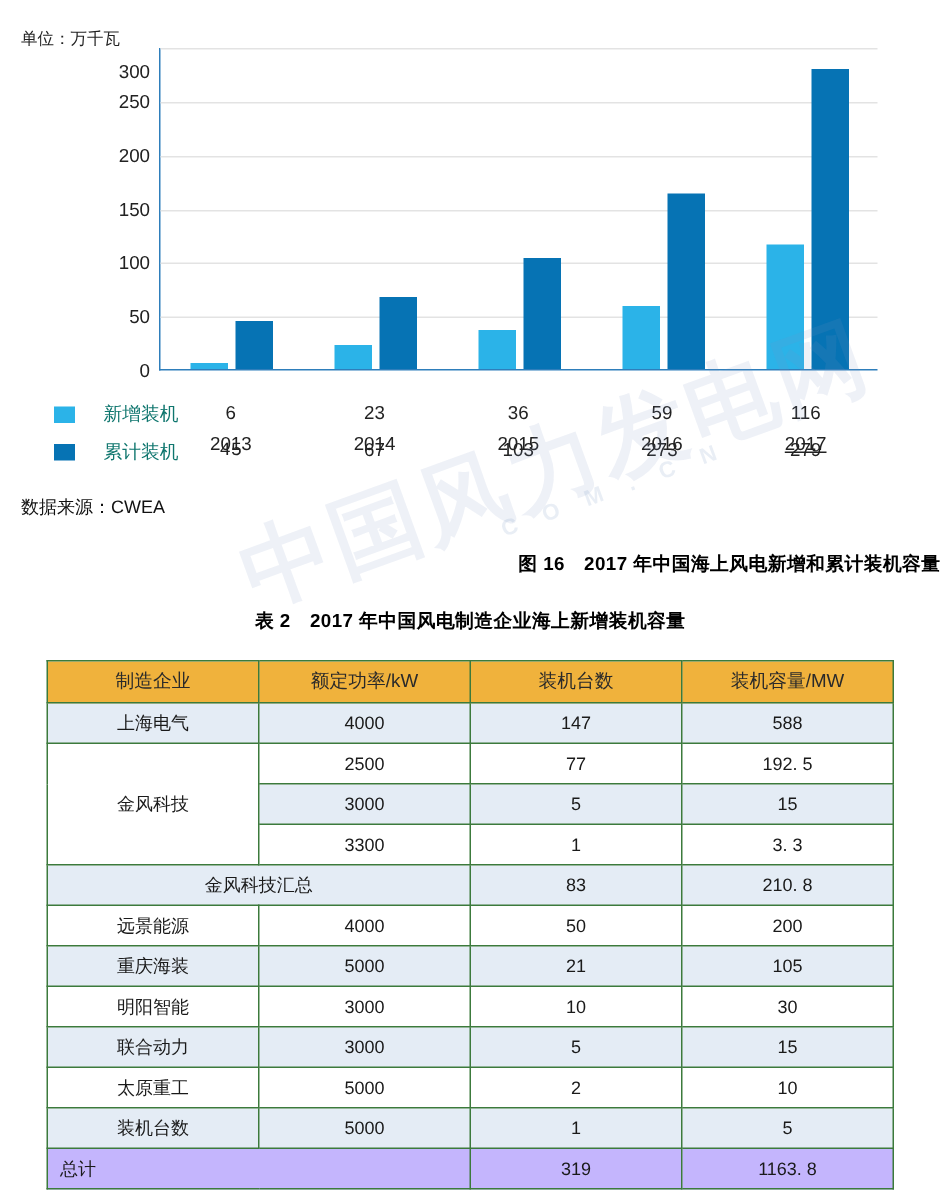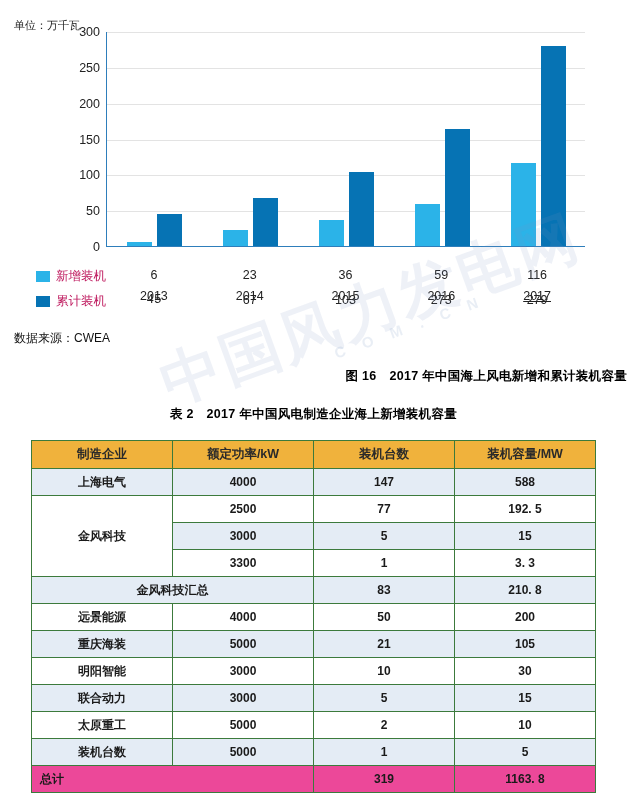--- a/index.html
+++ b/index.html
@@ -143,23 +143,23 @@
   }
   .legend-row {
     position: relative;
     height: 25px;
   }
   .legend-key {
     position: absolute;
     left: 36px;
     display: flex;
     align-items: center;
-    gap: 6px;
-    font-size: 12.5px;
-    color: #be185d;
+    gap: 19px;
+    font-size: 12.5px;
+    color: #0f766e;
   }
   .swatch {
     width: 14px;
     height: 11px;
     display: inline-block;
   }
   .swatch.new { background: #2bb3e8; }
   .swatch.cum { background: #0673b4; }
   .legend-val {
     position: absolute;
@@ -198,33 +198,33 @@
   table {
     border-collapse: collapse;
     width: 100%;
     font-size: 12px;
     table-layout: fixed;
   }
   td, th {
     border: 1px solid #3c7a3c;
     height: 26px;
     text-align: center;
-    font-weight: bold;
+    font-weight: normal;
     color: #1a1a1a;
     padding: 0;
   }
   thead th {
     background: #f0b23c;
     color: #2a2a2a;
     height: 27px;
     font-size: 12.5px;
   }
   tbody tr.odd td { background: #e4ecf5; }
   tbody tr.even td { background: #ffffff; }
-  tbody tr.total td { background: #ec4899; }
+  tbody tr.total td { background: #c4b5fd; }
   td.left { text-align: left; padding-left: 8px; }
 </style>
 </head>
 <body>
 
 <div class="watermark">
   <div class="wm-text">中国风力发电网</div>
   <div class="wm-sub">C O M . C N</div>
   <div class="wm-circle"></div>
 </div>
@@ -238,21 +238,21 @@
       <div class="ytick" style="top: 179.167px;">50</div>
       <div class="gridline" style="top: 143.333px;"></div>
       <div class="ytick" style="top: 143.333px;">100</div>
       <div class="gridline" style="top: 107.5px;"></div>
       <div class="ytick" style="top: 107.5px;">150</div>
       <div class="gridline" style="top: 71.6667px;"></div>
       <div class="ytick" style="top: 71.6667px;">200</div>
       <div class="gridline" style="top: 35.8333px;"></div>
       <div class="ytick" style="top: 35.8333px;">250</div>
       <div class="gridline" style="top: 0px;"></div>
-      <div class="ytick" style="top: 0px;">300</div>
+      <div class="ytick" style="top: 16px;">300</div>
       <div class="group" style="left: 0px; width: 95.8px;">
         <div class="bar new" style="height: 4.3px;"></div>
         <div class="bar cum" style="height: 32.25px;"></div>
       </div>
       <div class="group" style="left: 95.8px; width: 95.8px;">
         <div class="bar new" style="height: 16.4833px;"></div>
         <div class="bar cum" style="height: 48.0167px;"></div>
       </div>
       <div class="group" style="left: 191.6px; width: 95.8px;">
         <div class="bar new" style="height: 25.8px;"></div>

